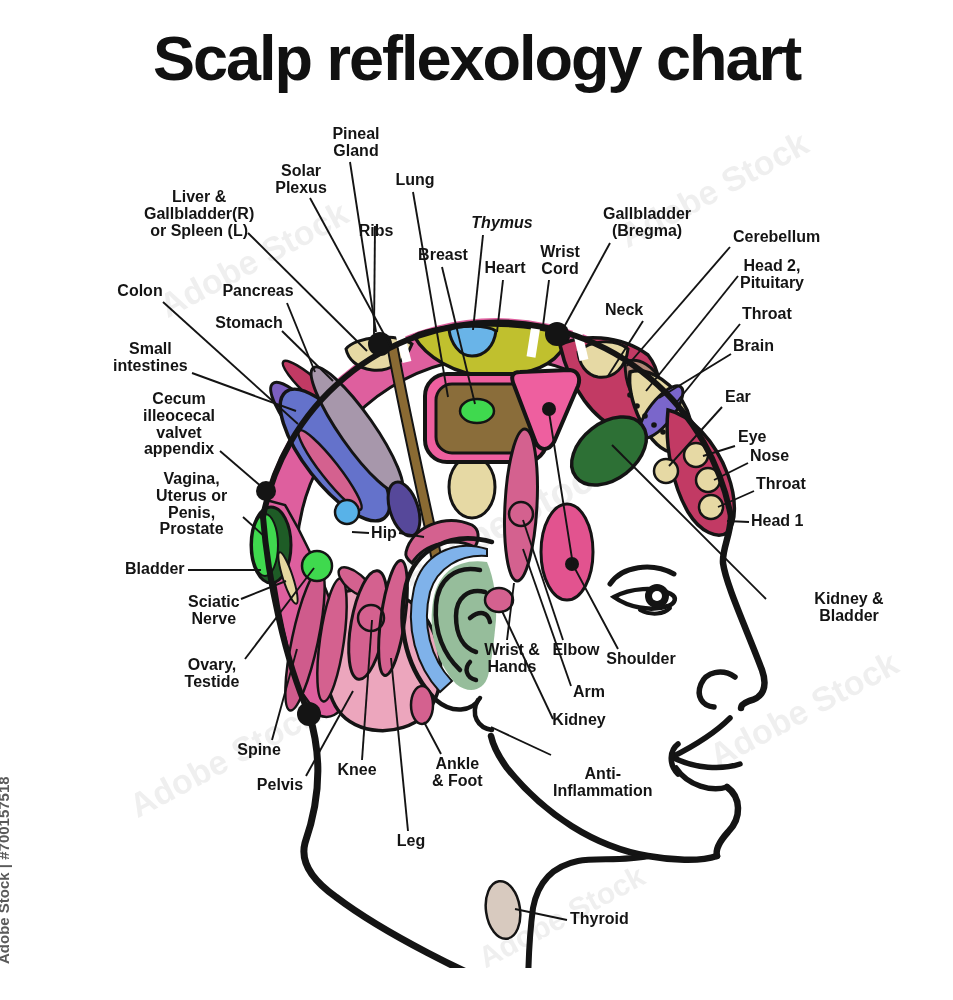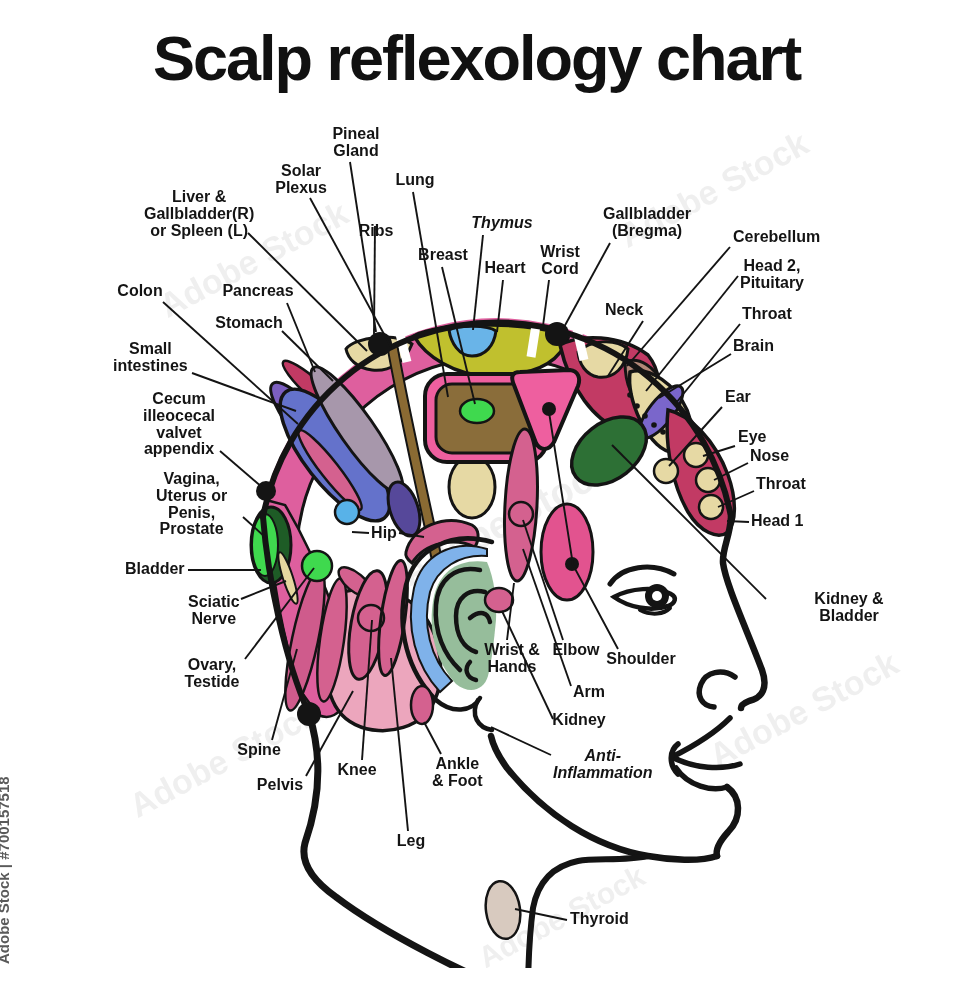--- a/index.html
+++ b/index.html
@@ -259,19 +259,19 @@
       <div class="lbl middle" style="left: 411px; top: 833px;">Leg</div>
       <div class="lbl start" style="left: 432px; top: 756px;">Ankle
 &amp; Foot</div>
       <div class="lbl middle" style="left: 384px; top: 525px;">Hip</div>
       <div class="lbl middle" style="left: 512px; top: 642px;">Wrist &amp;
 Hands</div>
       <div class="lbl middle" style="left: 576px; top: 642px;">Elbow</div>
       <div class="lbl middle" style="left: 641px; top: 651px;">Shoulder</div>
       <div class="lbl middle" style="left: 589px; top: 684px;">Arm</div>
       <div class="lbl middle" style="left: 579px; top: 712px;">Kidney</div>
-      <div class="lbl start" style="left: 553px; top: 748px; font-style: italic;">Anti-
+      <div class="lbl start" style="left: 553px; top: 766px;">Anti-
 Inflammation</div>
       <div class="lbl start" style="left: 570px; top: 911px;">Thyroid</div>
     </div>
 
   <div id="credit">Adobe Stock | #700157518</div>
 </div>
 
 </body></html>

